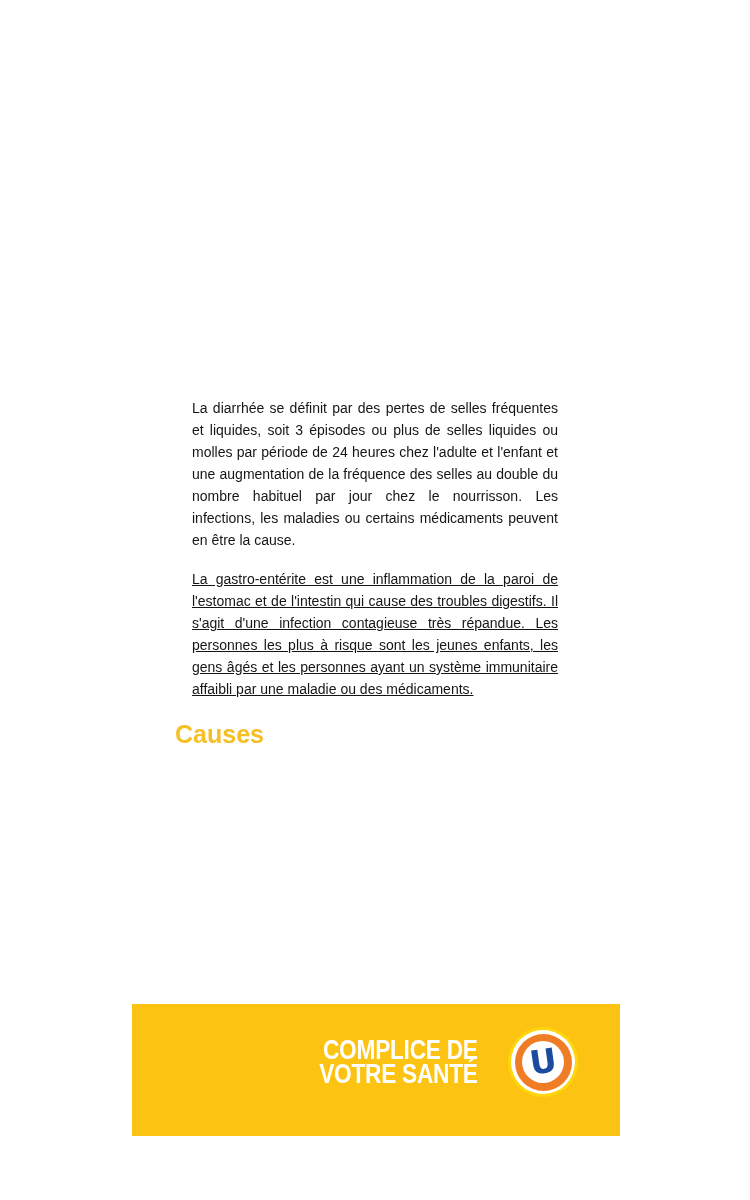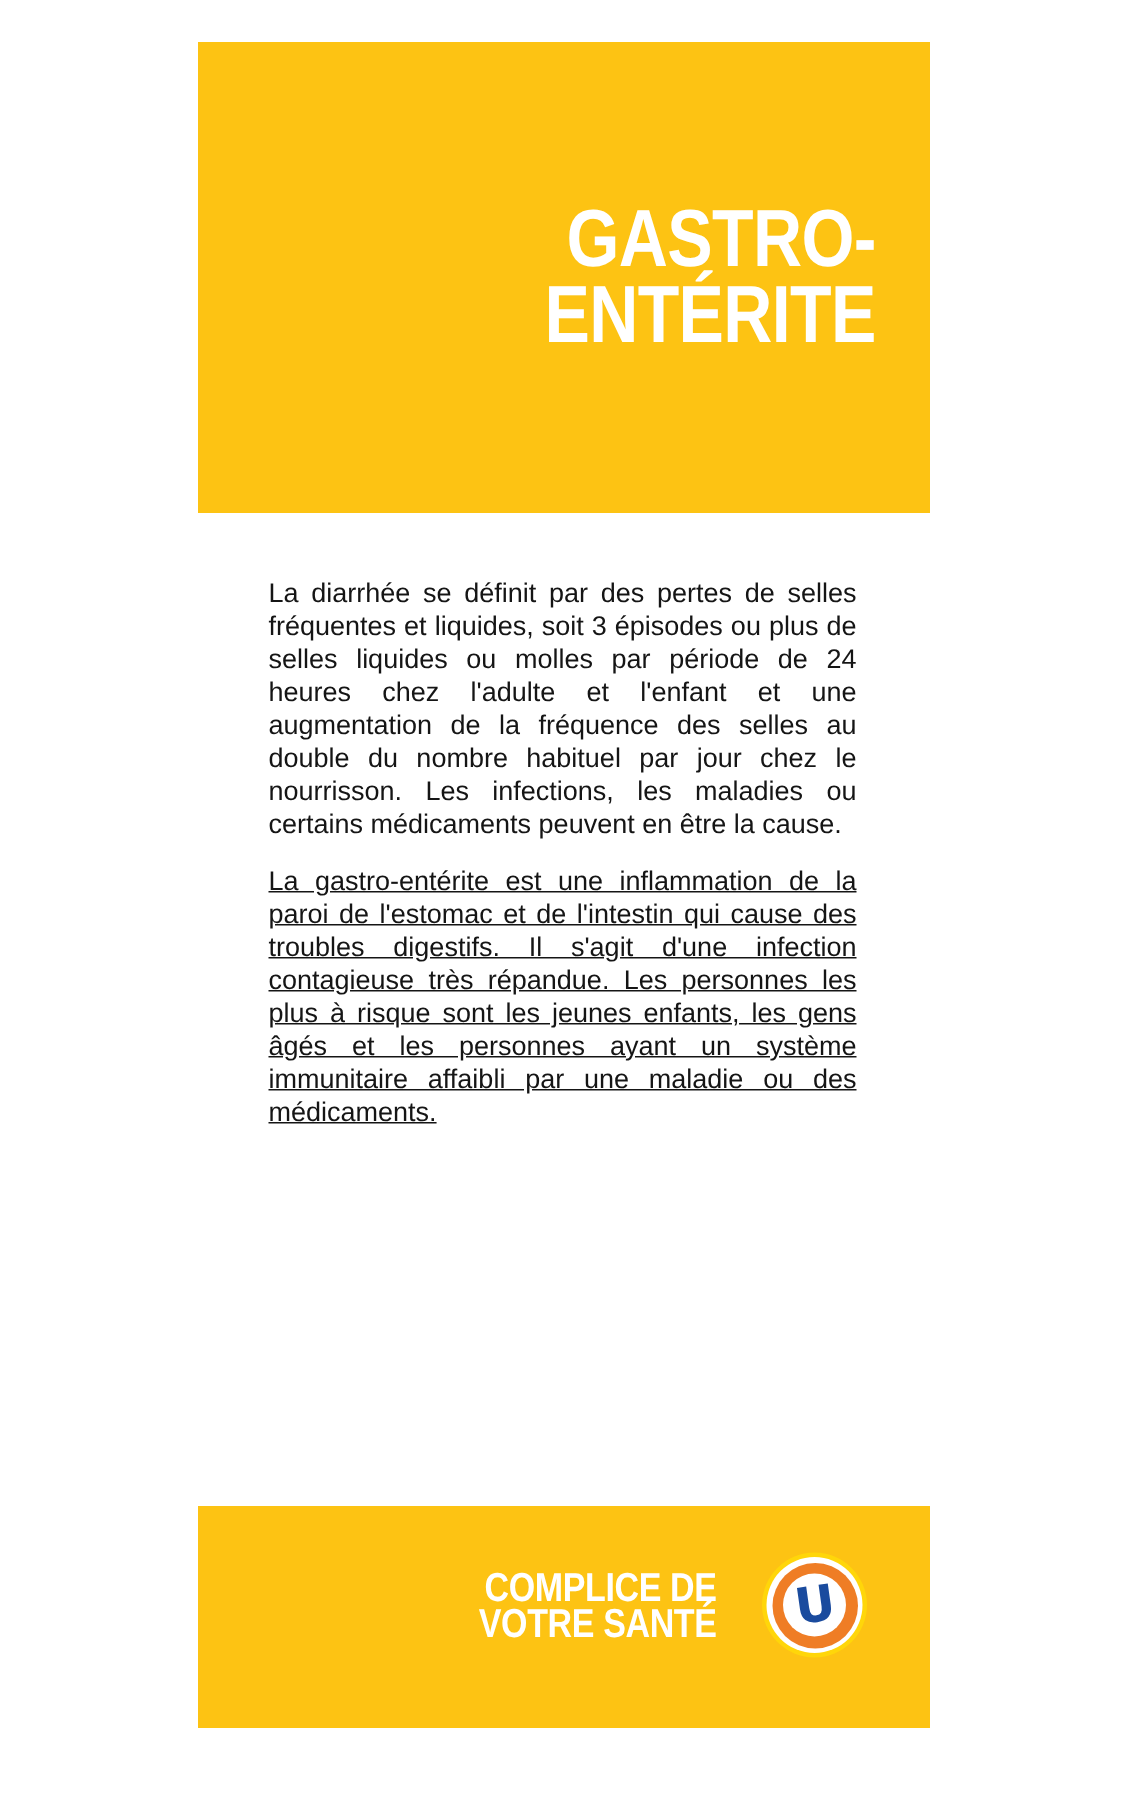--- a/index.html
+++ b/index.html
@@ -47,43 +47,43 @@
 
   
   .content {
     position: absolute;
     left: 175px;
     top: 380px;
     width: 400px;
     color: #151515;
   }
   .content p {
-    margin: 4px;
-    font-size: 18px;
+    margin: 17px;
+    font-size: 14px;
     line-height: 22px;
     text-align: justify;
     text-justify: inter-word;
   }
   .content p + p { margin-top: 16px; text-decoration: underline; }
   .causes-heading {
     margin: 21px 0 12px 0;
     font-size: 25px;
     line-height: 26px;
     font-weight: bold;
     color: #F6BF26;
     text-align: left;
   }
 
   
   .banner-footer {
     position: absolute;
     left: 132px;
     top: 1004px;
     width: 488px;
-    height: 148px;
+    height: 132px;
     background: #FDC313;
   }
   .footer-inner {
     position: absolute;
     inset: 0;
     display: flex;
     align-items: center;
     justify-content: flex-end;
     gap: 30px;
     padding-right: 42px;
@@ -147,30 +147,25 @@
     color: #1A4B9E;
     transform: rotate(-8deg) translateY(-1px);
     display: block;
   }
 </style>
 </head>
 <body>
 
 <div class="page">
 
-  <header class="banner-header">
-    <h1 class="title">
-      <span>GASTRO-</span>
-      <span>ENTÉRITE</span>
-    </h1>
-  </header>
 
   <main class="content">
     <p>La diarrhée se définit par des pertes de selles fréquentes et liquides, soit 3 épisodes ou plus de selles liquides ou molles par période de 24 heures chez l'adulte et l'enfant et une augmentation de la fréquence des selles au double du nombre habituel par jour chez le nourrisson. Les infections, les maladies ou certains médicaments peuvent en être la cause.</p>
     <p>La gastro-entérite est une inflammation de la paroi de l'estomac et de l'intestin qui cause des troubles digestifs. Il s'agit d'une infection contagieuse très répandue. Les personnes les plus à risque sont les jeunes enfants, les gens âgés et les personnes ayant un système immunitaire affaibli par une maladie ou des médicaments.</p>
+    <h2 class="causes-heading">Causes</h2>
   </main>
 
   <footer class="banner-footer">
     <div class="footer-inner">
       <div class="tagline">
         <span>COMPLICE DE</span>
         <span>VOTRE SANTÉ</span>
       </div>
       <div class="logo-outer">
         <div class="logo-white">

